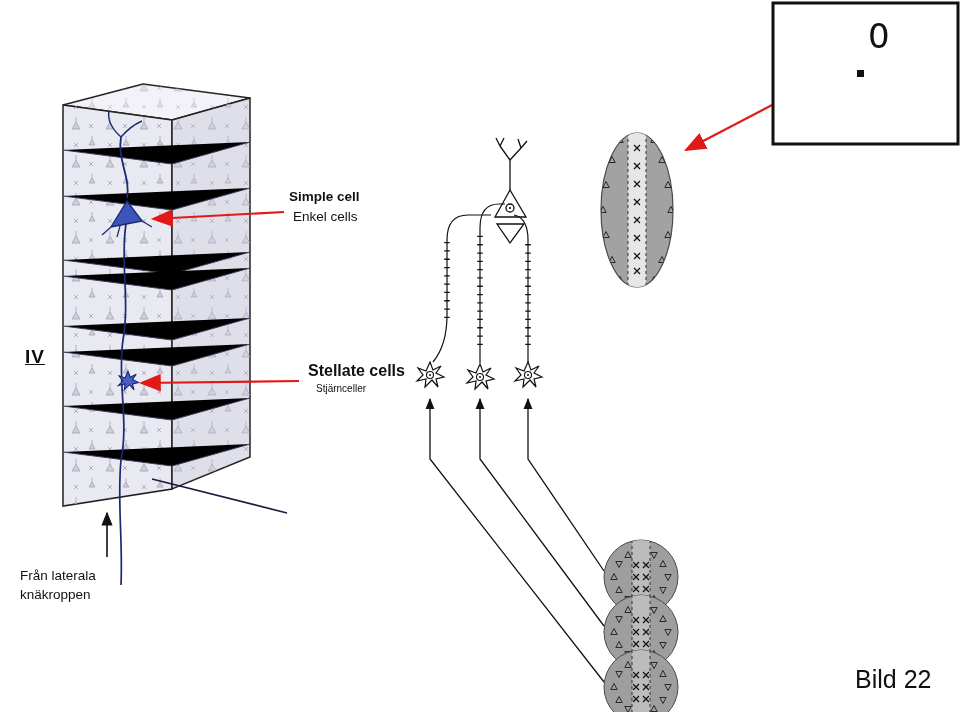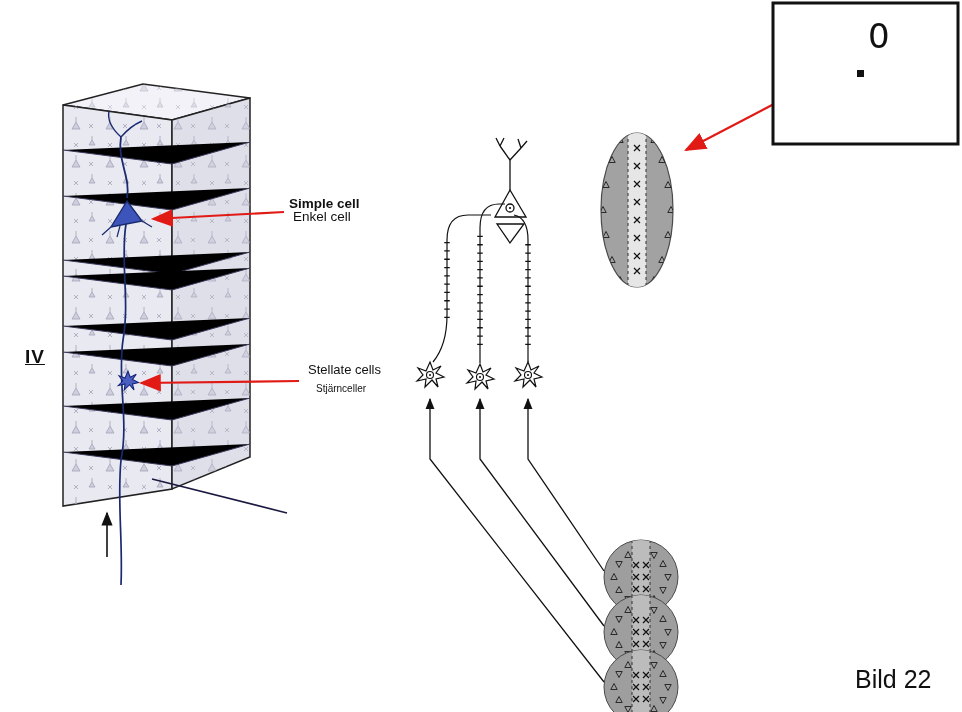--- a/index.html
+++ b/index.html
@@ -1,23 +1,23 @@
 <!DOCTYPE html>
 <html><head>
 <meta charset="utf-8">
 <style>
   html,body{margin:0;padding:0;background:#ffffff;}
   #stage{position:relative;width:962px;height:712px;background:#ffffff;overflow:hidden;
          font-family:"Liberation Sans",sans-serif;}
   #art{position:absolute;left:0;top:0;}
   .lbl{position:absolute;color:#111;white-space:nowrap;}
   .lbl-layer{left:25px;top:346px;font-size:19px;font-weight:bold;letter-spacing:1px;text-decoration:underline;}
-  .lbl-simple-en{left:289px;top:189px;font-size:13.5px;font-weight:bold;margin-top:7px;}
+  .lbl-simple-en{left:289px;top:189px;font-size:13.5px;font-weight:bold;}
   .lbl-simple-sv{left:293px;top:209px;font-size:13.5px;}
-  .lbl-stellate-en{left:308px;top:362px;font-size:13px;font-weight:normal;}
+  .lbl-stellate-en{left:308px;top:362px;font-size:16px;font-weight:bold;}
   .lbl-stellate-sv{left:316px;top:383px;font-size:10px;}
   .lbl-lgn{left:20px;top:566px;font-size:13.5px;line-height:19px;}
   .lbl-zero{left:868px;top:16px;font-size:34px;font-weight:400;font-family:"DejaVu Sans",sans-serif;}
   .lbl-caption{left:855px;top:665px;font-size:25px;}
 </style>
 </head>
 <body>
 
 <div id="stage">
 
@@ -279,19 +279,23 @@
           <use href="#tri" transform="translate(614,687)"></use>
               <use href="#tri" transform="translate(668,687) rotate(180)"></use>
         </g>
       </g>
     </g>
   </g>
 </svg>
 
 <div class="lbl lbl-layer">IV</div>
 <div class="lbl lbl-simple-en">Simple cell</div>
-<div class="lbl lbl-simple-sv">Enkel cell</div>
+<div class="lbl lbl-simple-sv">Enkel cells</div>
 <div class="lbl lbl-stellate-en">Stellate cells</div>
 <div class="lbl lbl-stellate-sv">Stjärnceller</div>
+<div class="lbl lbl-lgn">
+  <div>Från laterala</div>
+  <div>knäkroppen</div>
+</div>
 <div class="lbl lbl-zero">0</div>
 <div class="lbl lbl-caption">Bild 22</div>
 
 </div>
 
 </body></html>

